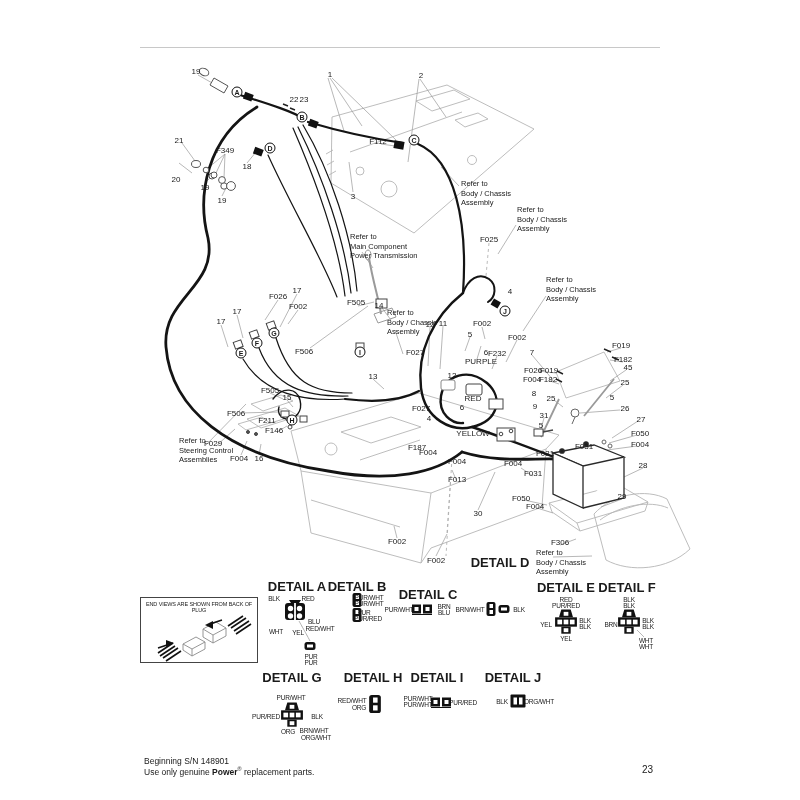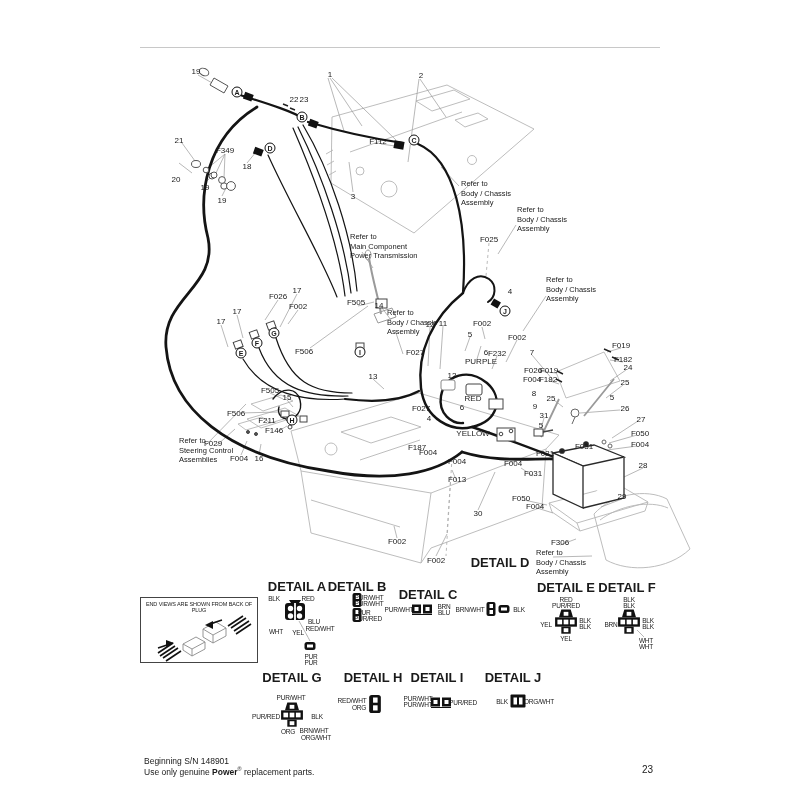--- a/index.html
+++ b/index.html
@@ -285,21 +285,21 @@
       <span class="lbl num" style="left: 473px; top: 398px;">RED</span>
       <span class="lbl num" style="left: 551px; top: 398px;">25</span>
       <span class="lbl num" style="left: 535px; top: 406px;">9</span>
       <span class="lbl num" style="left: 544px; top: 415px;">31</span>
       <span class="lbl num" style="left: 541px; top: 425px;">5</span>
       <span class="lbl num" style="left: 462px; top: 407px;">6</span>
       <span class="lbl num" style="left: 421px; top: 408px;">F027</span>
       <span class="lbl num" style="left: 429px; top: 418px;">4</span>
       <span class="lbl num" style="left: 621px; top: 345px;">F019</span>
       <span class="lbl num" style="left: 623px; top: 359px;">F182</span>
-      <span class="lbl num" style="left: 628px; top: 367px;">24</span>
+      <span class="lbl num" style="left: 628px; top: 367px;">45</span>
       <span class="lbl num" style="left: 625px; top: 382px;">25</span>
       <span class="lbl num" style="left: 612px; top: 397px;">5</span>
       <span class="lbl num" style="left: 625px; top: 408px;">26</span>
       <span class="lbl num" style="left: 641px; top: 419px;">27</span>
       <span class="lbl num" style="left: 640px; top: 433px;">F050</span>
       <span class="lbl num" style="left: 640px; top: 444px;">F004</span>
       <span class="lbl num" style="left: 545px; top: 453px;">F031</span>
       <span class="lbl num" style="left: 584px; top: 446px;">F031</span>
       <span class="lbl num" style="left: 643px; top: 465px;">28</span>
       <span class="lbl num" style="left: 622px; top: 496px;">29</span>

